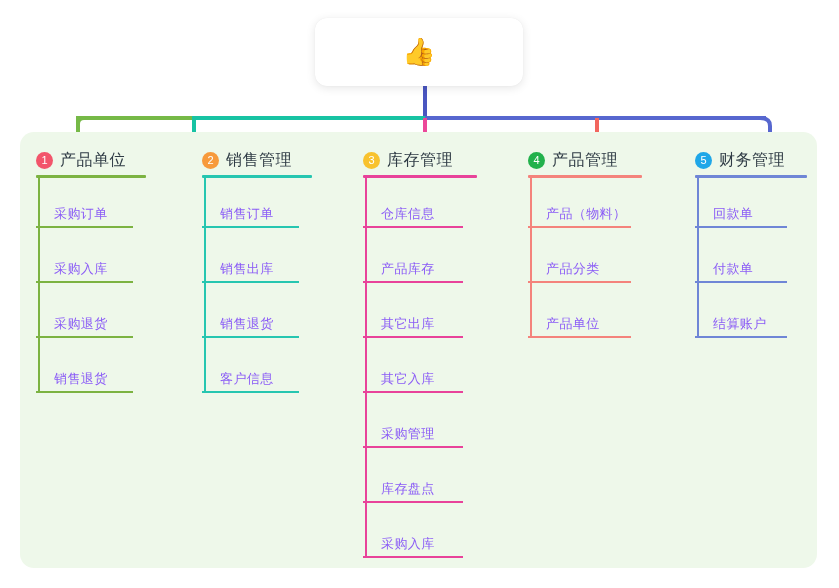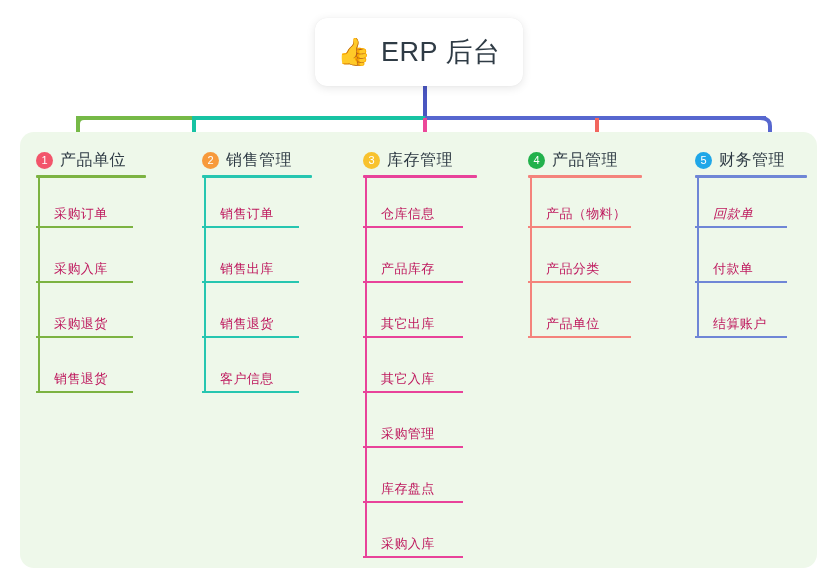--- a/index.html
+++ b/index.html
@@ -52,21 +52,21 @@
     color:#ffffff;font-size:11px;line-height:17px;
     text-align:center;font-weight:normal;
     flex:0 0 auto;
   }
   .col-title{font-size:16px;color:#2f3b45;letter-spacing:0.5px;}
   .col-underline{position:absolute;left:0;height:3px;border-radius:1px;}
   .spine{position:absolute;width:2px;}
   .item{position:absolute;left:0;}
   .item-label{
     position:absolute;left:18px;bottom:5px;
-    font-size:13px;color:#be185d;white-space:nowrap;letter-spacing:0.4px;
+    font-size:13px;color:#8b5cf6;white-space:nowrap;letter-spacing:0.4px;
   }
   .item-underline{position:absolute;left:0;bottom:0;height:2px;}
 </style>
 </head>
 <body>
 
 <svg id="connectors" viewBox="0 0 839 588">
 
   <line x1="425" y1="86" x2="425" y2="118" stroke="#4a56c0" stroke-width="4"></line>
 
@@ -83,21 +83,20 @@
 
   <line x1="194" y1="118" x2="194" y2="158" stroke="#18c3a3" stroke-width="4"></line>
   <line x1="425" y1="118" x2="425" y2="156" stroke="#ec4899" stroke-width="4"></line>
   <line x1="597" y1="118" x2="597" y2="156" stroke="#f2665e" stroke-width="4"></line>
 </svg>
 
 <div id="panel"></div>
 
 <div id="title-card">
   <span class="emoji">👍</span>
-  <span class="title-text">ERP 后台</span>
 </div>
 
 <div id="columns-layer">
     <div class="column" style="left: 36px;">
       <div class="col-header" style="top: 150px;">
         <span class="badge" style="background: rgb(242, 85, 107);">1</span>
         <span class="col-title">产品单位</span>
       </div>
       <div class="col-underline" style="top: 175px; width: 110px; background: rgb(124, 179, 66);"></div>
       <div class="spine" style="top: 175px; left: 2px; height: 218px; background: rgb(124, 179, 66);"></div>
@@ -198,21 +197,21 @@
         <div class="item-underline" style="width: 103px; background: rgb(244, 131, 124);"></div>
       </div>
     </div>
     <div class="column" style="left: 695px;">
       <div class="col-header" style="top: 150px;">
         <span class="badge" style="background: rgb(31, 167, 232);">5</span>
         <span class="col-title">财务管理</span>
       </div>
       <div class="col-underline" style="top: 175px; width: 112px; background: rgb(111, 134, 214);"></div>
       <div class="spine" style="top: 175px; left: 2px; height: 163px; background: rgb(111, 134, 214);"></div>
-      <div class="item" style="top: 178px; height: 50px; width: 92px; font-style: italic;">
+      <div class="item" style="top: 178px; height: 50px; width: 92px;">
         <span class="item-label">回款单</span>
         <div class="item-underline" style="width: 92px; background: rgb(111, 134, 214);"></div>
       </div>
       <div class="item" style="top: 233px; height: 50px; width: 92px;">
         <span class="item-label">付款单</span>
         <div class="item-underline" style="width: 92px; background: rgb(111, 134, 214);"></div>
       </div>
       <div class="item" style="top: 288px; height: 50px; width: 92px;">
         <span class="item-label">结算账户</span>
         <div class="item-underline" style="width: 92px; background: rgb(111, 134, 214);"></div>

